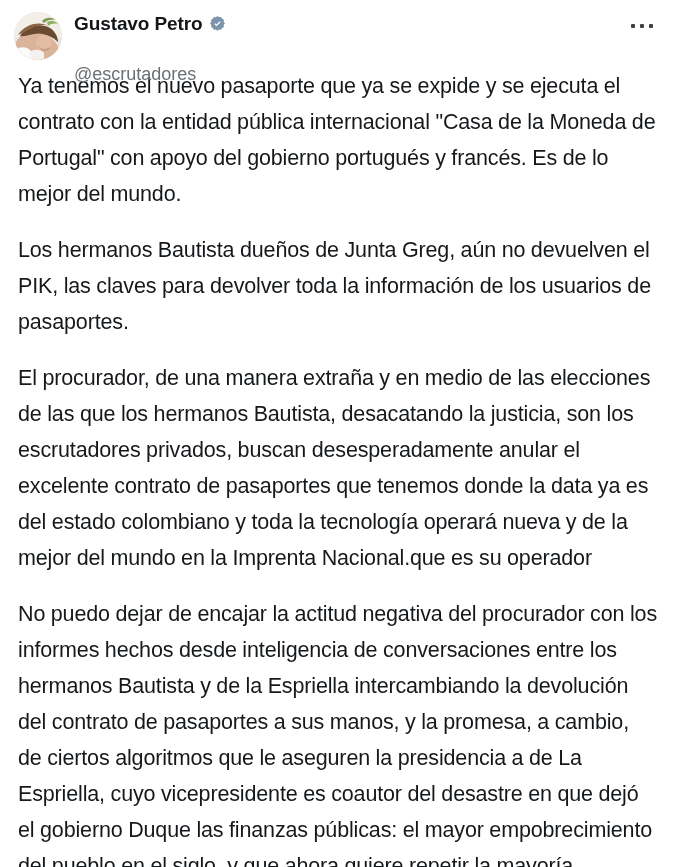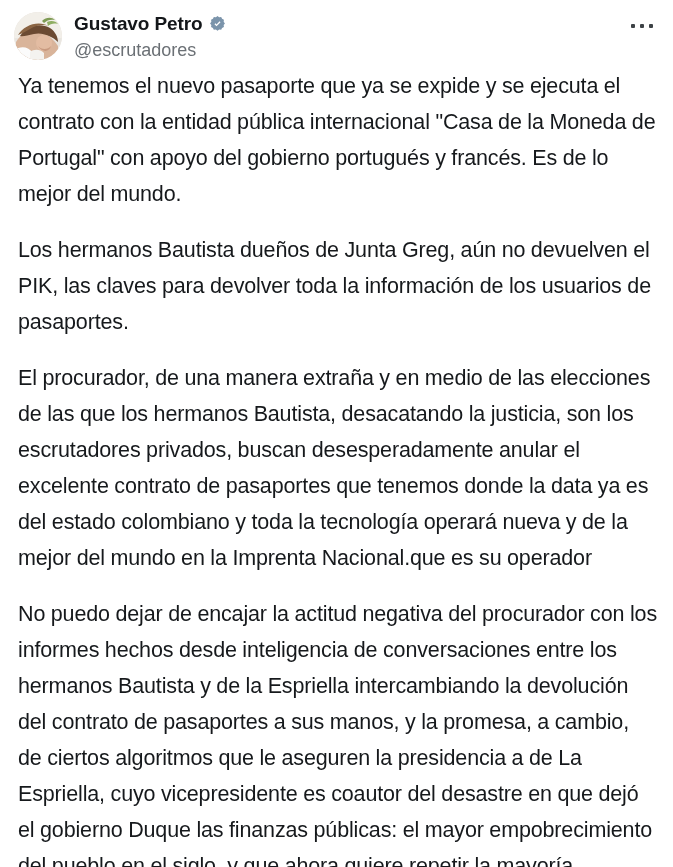--- a/index.html
+++ b/index.html
@@ -44,20 +44,21 @@
   }
   .avatar svg { display: block; width: 48px; height: 48px; }
 
   .identity {
     margin-left: 12px;
     display: flex;
     flex-direction: column;
     justify-content: flex-start;
     padding-top: 1px;
     min-width: 0;
+    gap: 24px;
   }
 
   .name-row {
     display: flex;
     align-items: center;
     line-height: 1;
   }
 
   .display-name {
     font-size: 19px;

